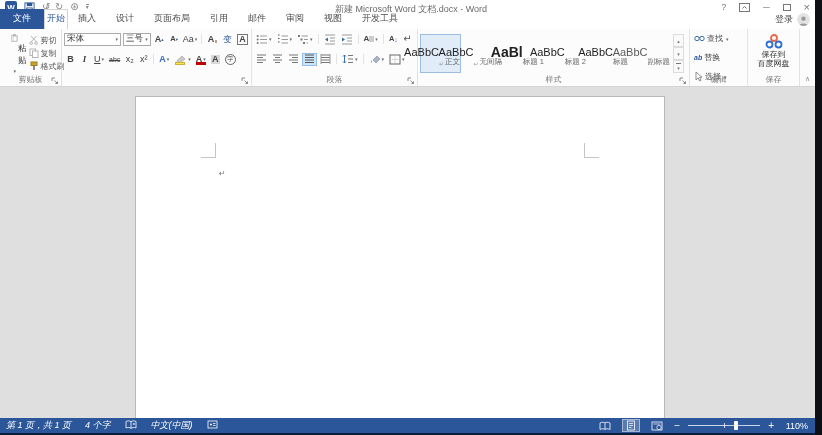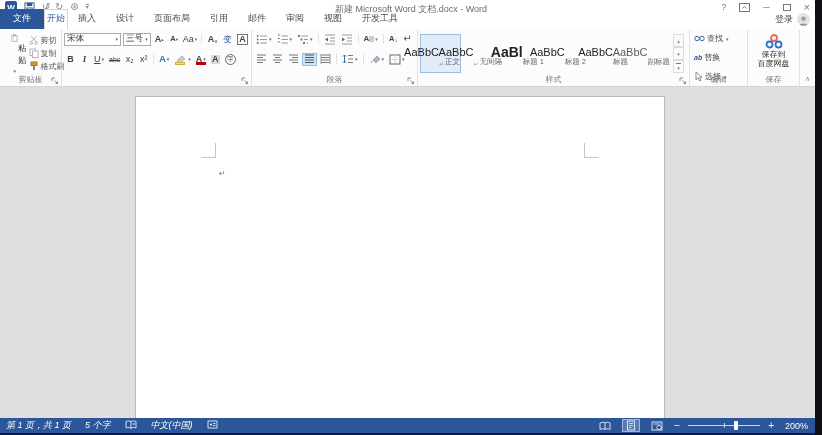--- a/index.html
+++ b/index.html
@@ -528,21 +528,21 @@
   <div class="doc-area">
     <div class="page">
       <div class="crop-tl"></div>
       <div class="crop-tr"></div>
       <span class="insertion">↵</span>
     </div>
   </div>
 
   <div class="statusbar">
     <span class="sb-item">第 1 页，共 1 页</span>
-    <span class="sb-item">5 个字</span>
+    <span class="sb-item">4 个字</span>
     <span class="sb-item">
       <svg width="12" height="10" viewBox="0 0 12 10">
           <path d="M1 1.5 C2.8 0.6 4.8 0.6 6 1.8 C7.2 0.6 9.2 0.6 11 1.5 V8 C9.2 7.2 7.2 7.2 6 8.4 C4.8 7.2 2.8 7.2 1 8 Z" fill="none" stroke="#fff" stroke-width="0.8"></path>
           <path d="M6 1.8 V8.4" stroke="#fff" stroke-width="0.8"></path>
           <path d="M8 3.2 L9.6 4.8 M9.6 3.2 L8 4.8" stroke="#fff" stroke-width="0.8"></path>
         </svg>
     </span>
     <span class="sb-item">中文(中国)</span>
     <span class="sb-item">
       <svg width="11" height="9" viewBox="0 0 11 9">
@@ -571,16 +571,16 @@
             <path d="M2.5 3 H9.5" stroke="#fff" stroke-width="0.7"></path>
           </svg>
       </span>
       <span class="zoom-sign">−</span>
       <span class="zoom-track">
         <span class="line"></span>
           <span class="tick"></span>
         <span class="zoom-thumb"></span>
       </span>
       <span class="zoom-sign">+</span>
-      <span class="zoom-label">200%</span>
+      <span class="zoom-label">110%</span>
     </span>
   </div>
 </div>
 
 </body></html>

